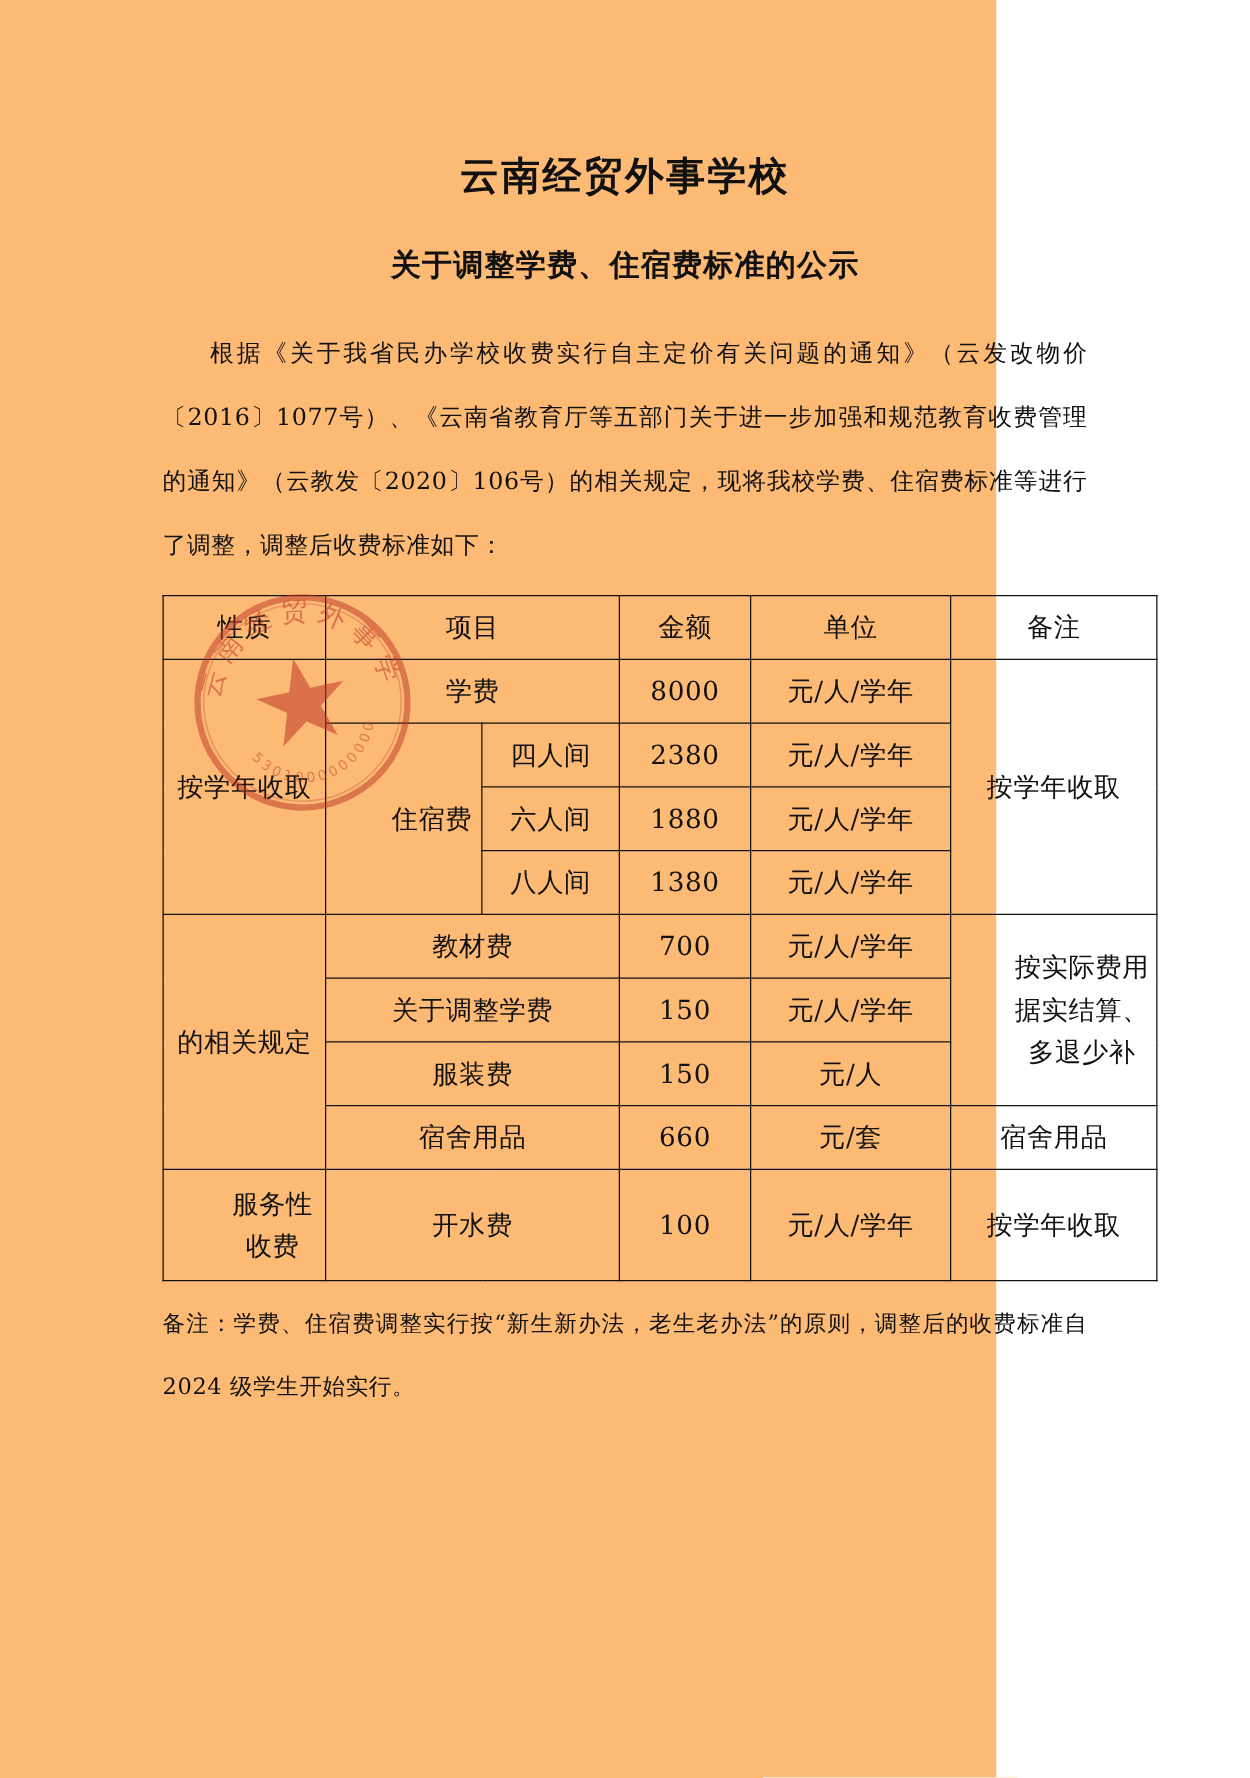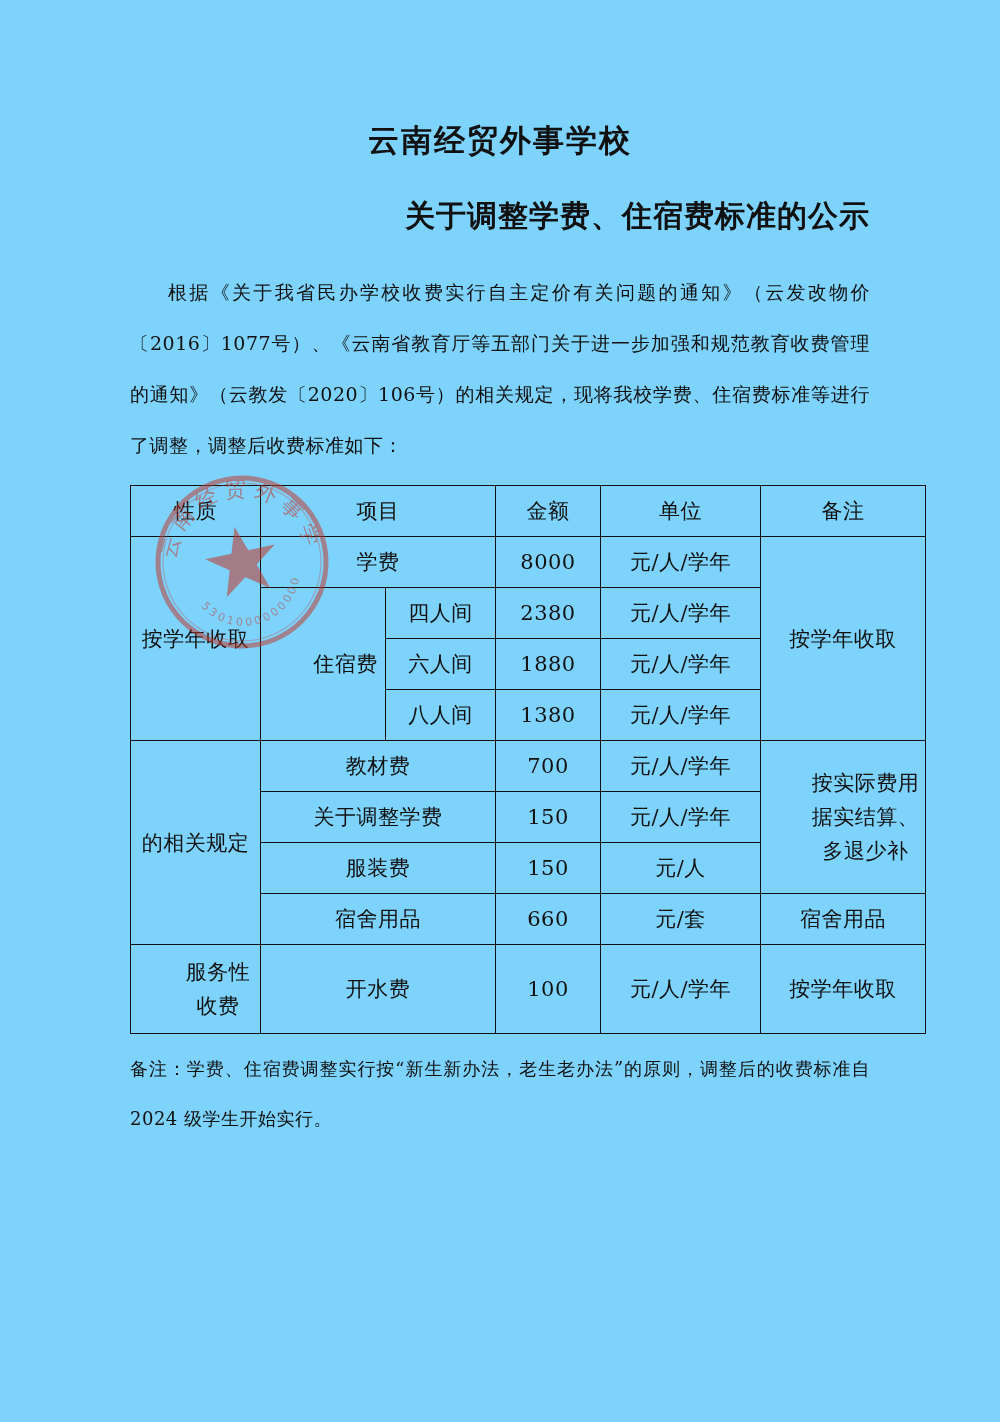--- a/index.html
+++ b/index.html
@@ -11,41 +11,41 @@
     width: 1000px;
     height: 1422px;
     position: relative;
     font-family: "DejaVu Serif", "Liberation Serif", serif;
     color: #111;
     overflow: hidden;
   }
   .page {
     position: absolute;
     left: 0; top: 0;
-    width: 1000px;
+    width: 797px;
     height: 1422px;
-    background: #7dd3fc;
+    background: #fdba74;
   }
   .doc-body {
     position: absolute;
     left: 130px;
     top: 120px;
     width: 740px;
   }
   .title-main {
     text-align: center;
     font-size: 31px;
     font-weight: bold;
     letter-spacing: 2px;
     margin: 0 0 34px 0;
     font-family: "DejaVu Serif", "Liberation Serif", serif;
   }
   .title-sub {
-    text-align: right;
-    font-size: 30px;
+    text-align: center;
+    font-size: 24px;
     font-weight: bold;
     letter-spacing: 1px;
     margin: 4px 0 30px 0;
     font-family: "DejaVu Serif", "Liberation Serif", serif;
   }
   .para {
     font-size: 19px;
     line-height: 51px;
     text-align: justify;
     text-indent: 2em;

